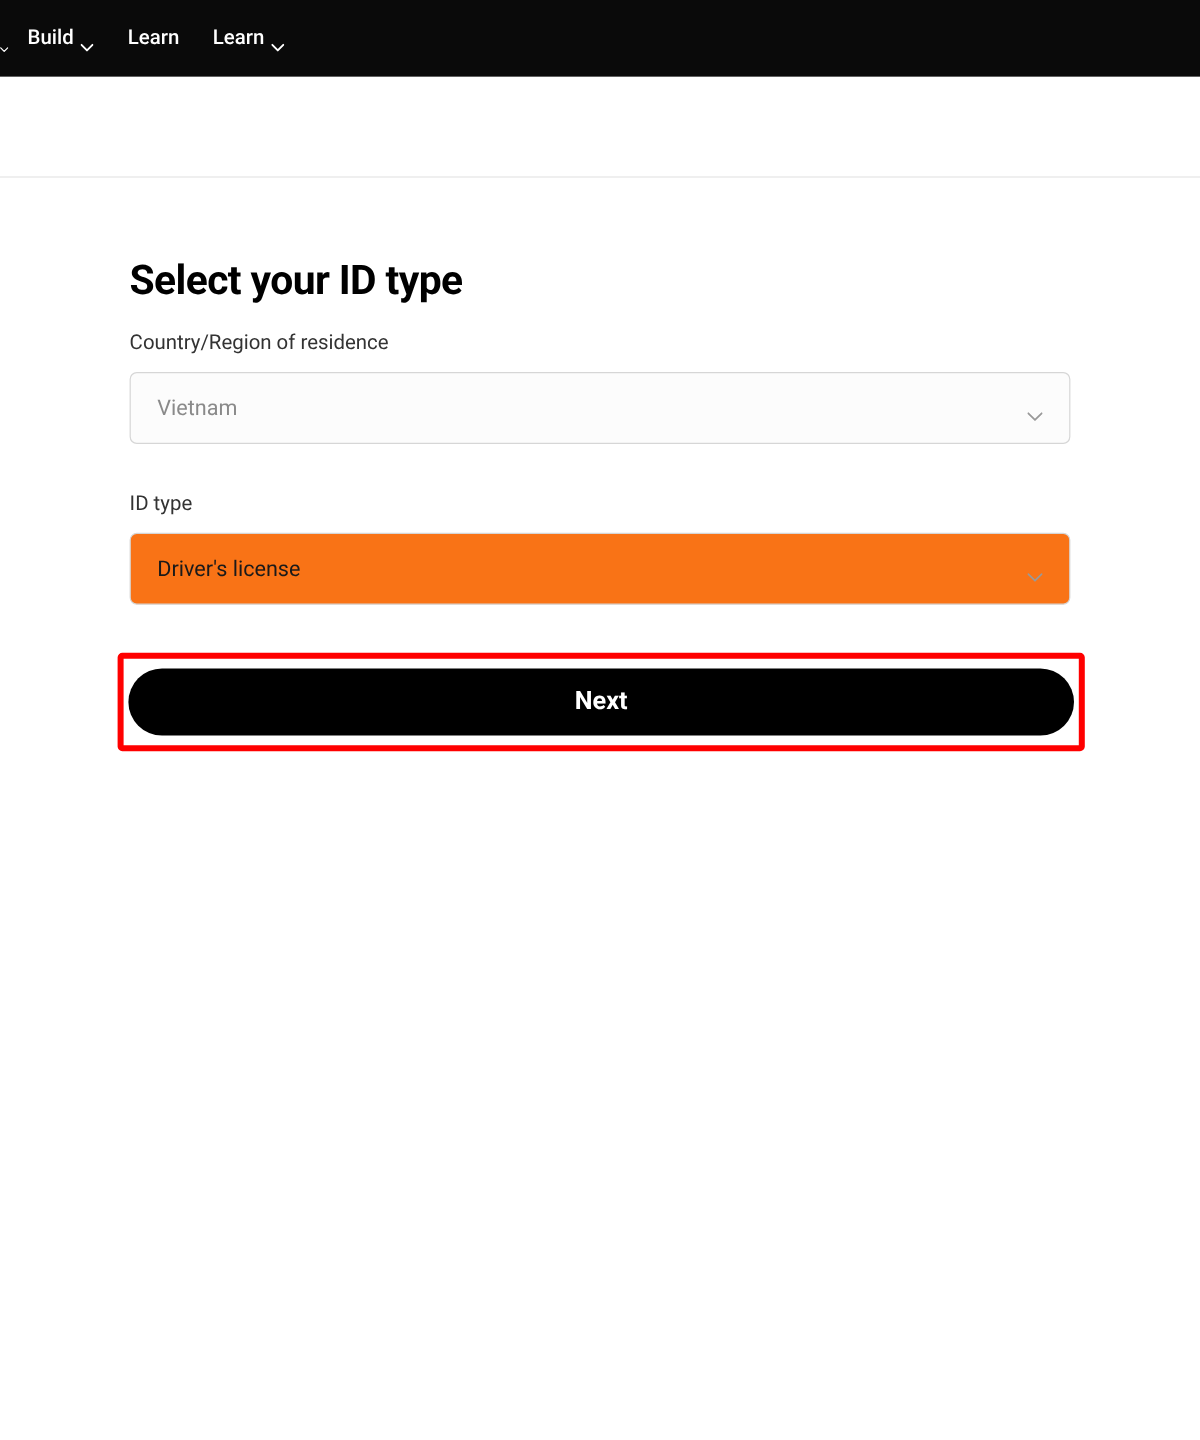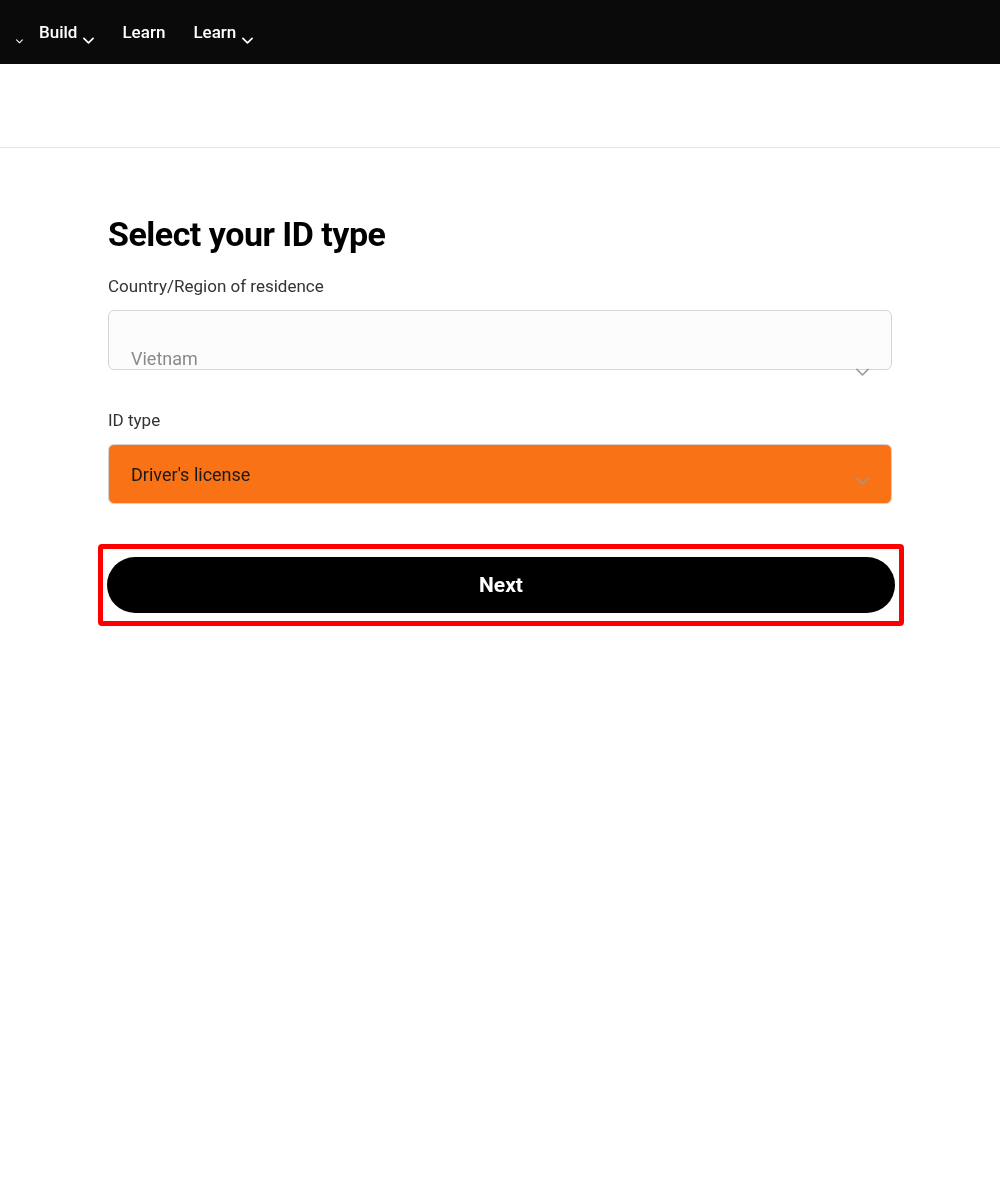--- a/index.html
+++ b/index.html
@@ -13,21 +13,21 @@
       height: 1200px;
       background: #ffffff;
       overflow: hidden;
       position: relative;
     }
     .header {
       background: #0a0a0a;
       height: 64px;
       display: flex;
       align-items: center;
-      padding-left: 16px;
+      padding-left: 0;
     }
     .nav-item {
       color: #ffffff;
       font-size: 17px;
       font-weight: 500;
       display: flex;
       align-items: center;
       gap: 6px;
       padding: 0 14px;
       cursor: pointer;
@@ -76,21 +76,20 @@
       border-radius: 6px;
       background: #f97316;
       display: flex;
       align-items: center;
       justify-content: space-between;
       padding: 0 22px;
       cursor: pointer;
     }
     .select-box.disabled {
       background: #fcfcfc;
-      align-items: flex-end;
     }
     .select-value {
       font-size: 18px;
       color: #1a1a1a;
     }
     .select-value.muted {
       color: #8a8a8a;
     }
     .select-chevron {
       width: 13px;

